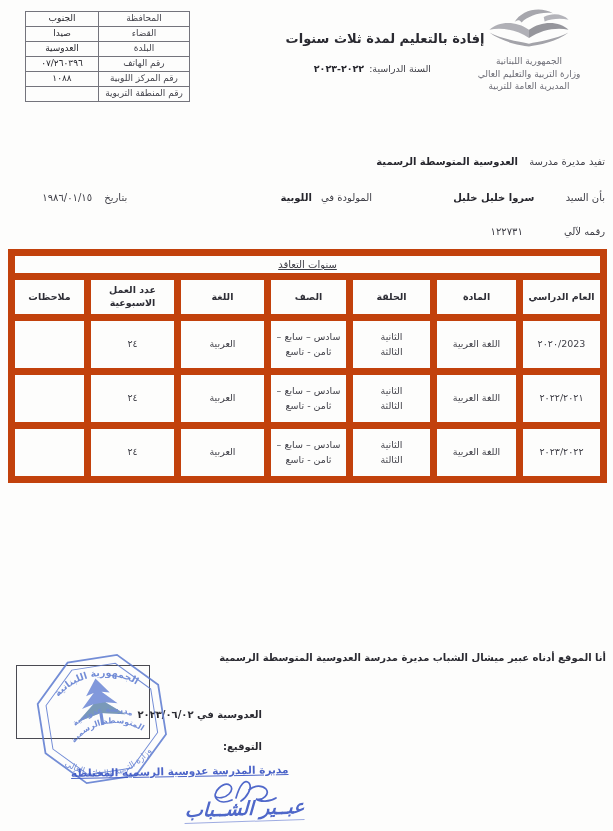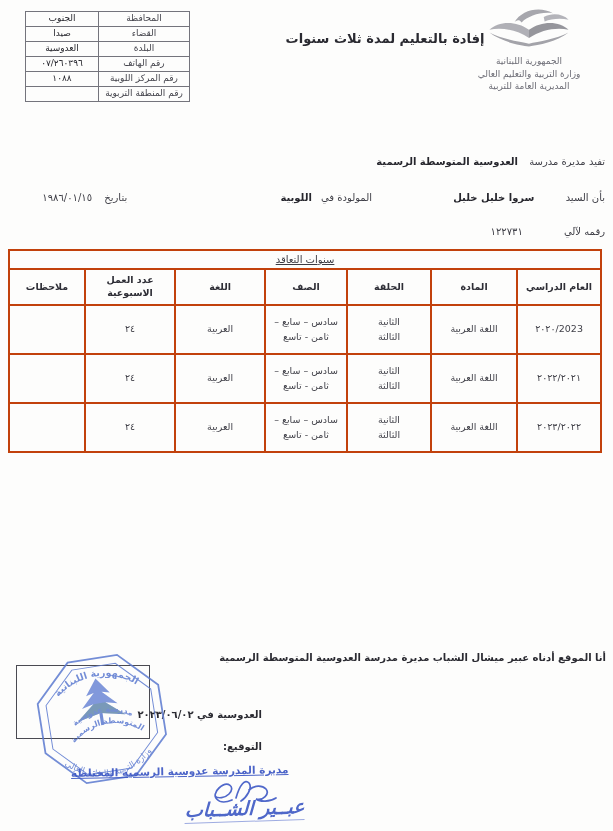--- a/index.html
+++ b/index.html
@@ -29,21 +29,21 @@
 
   .ministry{width:156px;text-align:center;}
   .ministry .m-line{font-size:9px;color:#6d6d76;line-height:1.4;white-space:nowrap;}
 
   
   .stmt{font-size:10px;white-space:nowrap;}
 
   
   .ctable{border-collapse:collapse;direction:rtl;table-layout:fixed;width:592px;}
   .ctable td,.ctable th{
-    border:2px solid #c2410c;font-size:9.5px;text-align:center;
+    border:7px solid #c2410c;font-size:9.5px;text-align:center;
     vertical-align:middle;padding:1px 2px;color:#3f3f47;
   }
   .ctable .t-title{height:15px;font-weight:normal;text-decoration:underline;font-size:10px;color:#3c3c44;}
   .ctable th{font-weight:bold;color:#2e2e36;height:32px;line-height:1.35;}
   .ctable td.data{height:45px;line-height:1.5;}
   .num{letter-spacing:1.5px;}
 
   
   .decl{font-size:10px;font-weight:bold;color:#2a2a31;}
   .place-date,.sig-label{font-size:10px;font-weight:bold;color:#2a2a31;}
@@ -86,20 +86,23 @@
   <tr>
     <td class="lbl">رقم المنطقة التربوية</td>
     <td class="val"></td>
   </tr>
 </tbody>
   </table>
 
 <div class="abs doc-title rtl" style="left:280px;top:31px;width:210px;">إفادة بالتعليم لمدة ثلاث سنوات</div>
 
 <div class="abs rtl hdr-line" style="right:182px;top:61px;">
+  <div class="nowrap">
+    <span>السنة الدراسية:</span><span class="v bold num">٢٠٢٢-٢٠٢٣</span>
+  </div>
 </div>
 
 <div class="abs ministry" style="right:6px;top:5px;">
   <svg width="96" height="46" viewBox="0 0 100 50">
     <path d="M34,19 C42,5 62,1 76,9 C63,7 49,12 42,19 C39,15 36,17 34,19 Z" fill="#a7a7ad"></path>
     <path d="M66,13 C76,8 87,10 93,16 C84,14 74,15 67,18 Z" fill="#b4b4ba"></path>
     <path d="M50,27 C35,16 16,18 7,27 C20,24 37,27 50,36 Z" fill="#b0b0b6"></path>
     <path d="M50,27 C65,16 84,18 93,27 C80,24 63,27 50,36 Z" fill="#96969c"></path>
     <path d="M7,30 C20,37 40,40 50,42 C60,40 80,37 93,30 C80,40 60,44 50,45 C40,44 20,40 7,30 Z" fill="#a3a3a9"></path>
   </svg>

